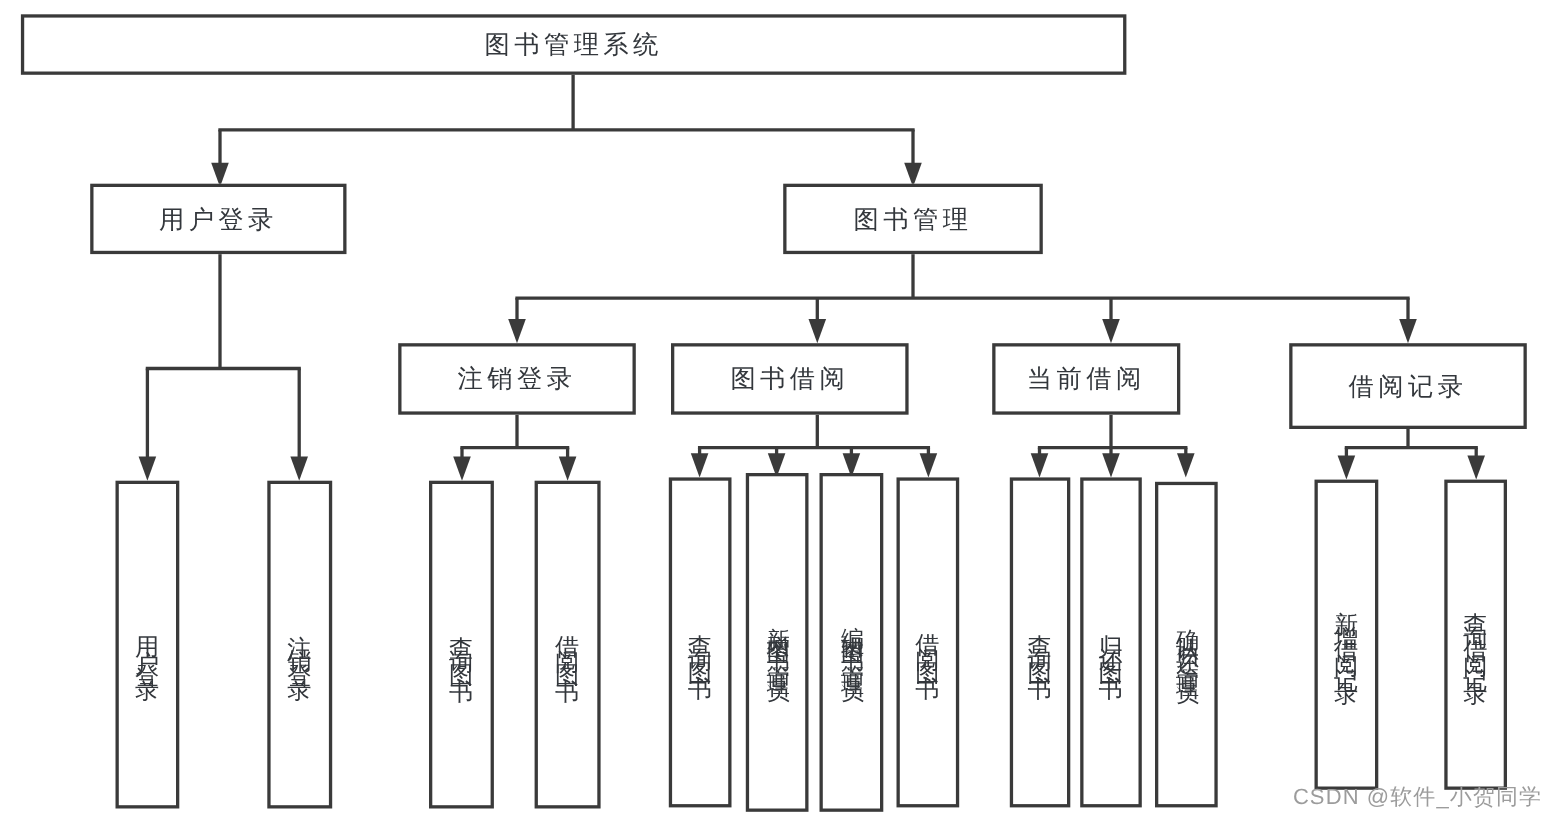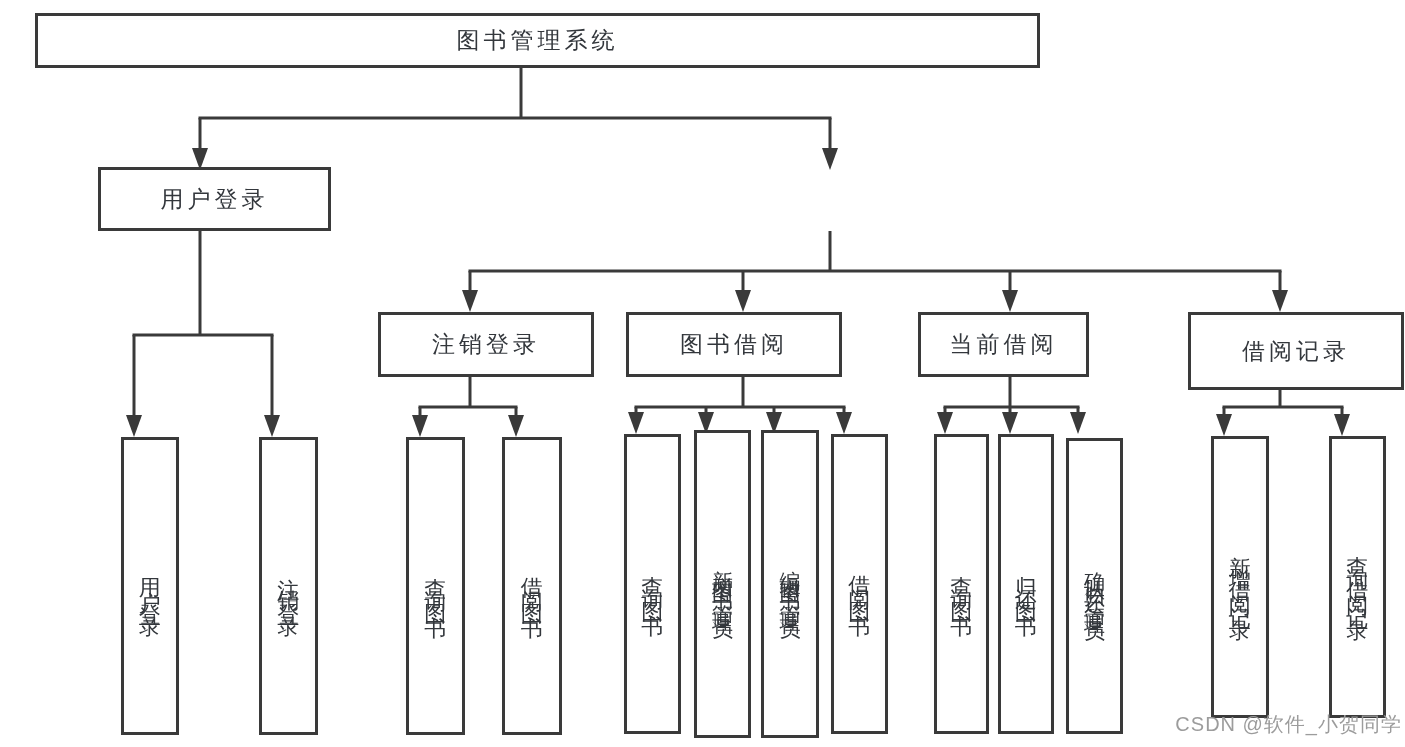--- a/index.html
+++ b/index.html
@@ -15,21 +15,21 @@
     font-family:"Liberation Sans","DejaVu Sans",sans-serif;
     color:var(--text);
   }
   .wires{position:absolute;left:0;top:0;}
   .wires .lines{stroke:var(--line);stroke-width:3;fill:none;}
   .wires .heads{fill:var(--line);stroke:none;}
   .box{
     position:absolute;box-sizing:border-box;
     border:3px solid var(--line);background:#fff;
     display:flex;align-items:center;justify-content:center;
-    text-align:center;line-height:1.15;margin-left:16px;
+    text-align:center;line-height:1.15;
   }
   .box.h{font-size:23px;letter-spacing:4px;}
   .box.v{
     writing-mode:vertical-rl;text-orientation:mixed;
     font-size:22px;letter-spacing:13px;
   }
   .box.v.tight{font-size:21px;letter-spacing:7px;}
   .watermark{
     position:absolute;right:3px;top:711px;
     font-size:20px;letter-spacing:1px;color:var(--watermark);
@@ -103,20 +103,21 @@
       <polygon points="1002,412 1018,412 1010,434"></polygon>
       <polygon points="1070,412 1086,412 1078,434"></polygon>
       <polygon points="1216,414 1232,414 1224,436"></polygon>
       <polygon points="1334,414 1350,414 1342,436"></polygon>
     </g>
   </svg>
 
   <div class="box h" style="left:19px;top:13px;width:1005px;height:55px">图书管理系统</div>
 
   <div class="box h" style="left:82px;top:167px;width:233px;height:64px">用户登录</div>
+  <div class="box h" style="left:712px;top:167px;width:236px;height:64px">图书管理</div>
 
   <div class="box h" style="left:362px;top:312px;width:216px;height:65px">注销登录</div>
   <div class="box h" style="left:610px;top:312px;width:216px;height:65px">图书借阅</div>
   <div class="box h" style="left:902px;top:312px;width:171px;height:65px">当前借阅</div>
   <div class="box h" style="left:1172px;top:312px;width:216px;height:78px">借阅记录</div>
 
   <div class="box v" style="left:105px;top:437px;width:58px;height:298px">用户登录</div>
   <div class="box v" style="left:243px;top:437px;width:59px;height:298px">注销登录</div>
 
   <div class="box v" style="left:390px;top:437px;width:59px;height:298px">查询图书</div>

